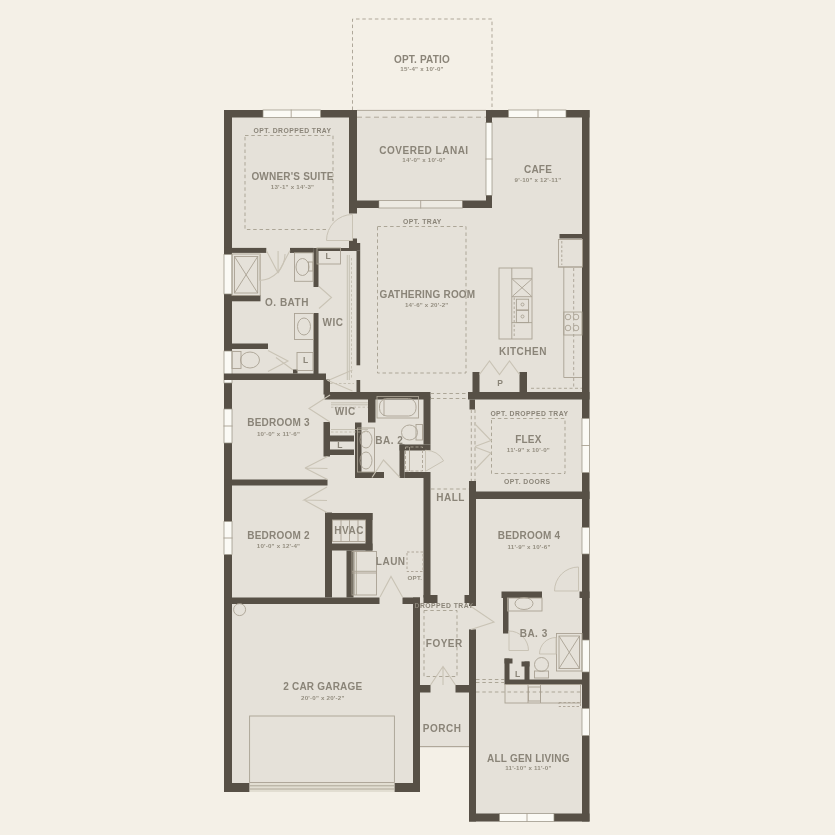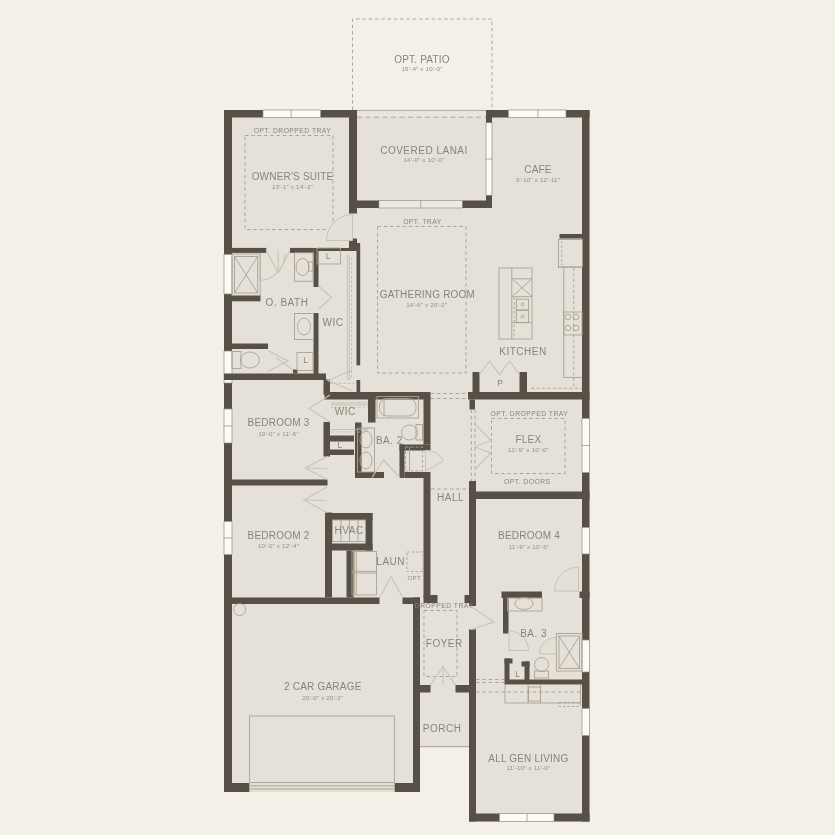--- a/index.html
+++ b/index.html
@@ -1,16 +1,16 @@
 <!DOCTYPE html>
 <html><head>
 <meta charset="utf-8">
 <style>
   html,body{margin:0;padding:0;background:#f4f0e7;}
-  .wrap{width:666px;height:835px;position:relative;overflow:hidden;}
+  .wrap{width:666px;height:835px;position:relative;overflow:hidden;font-weight:bold;}
   svg{display:block;}
   .wall{fill:#575046;}
   .flr{fill:#e5e1d9;}
   .w{fill:#fbfaf5;stroke:#938d7f;stroke-width:0.7;}
   .fx{fill:none;stroke:#a9a293;stroke-width:0.9;}
   .fxf{fill:#e5e1d9;stroke:#a9a293;stroke-width:0.9;}
   .dr{fill:#e4e0d8;stroke:#c9c3b5;stroke-width:1;}
   .drl{fill:none;stroke:#c9c3b5;stroke-width:1.1;}
   .da{fill:none;stroke:#a29b8b;stroke-width:0.85;stroke-dasharray:3.5 2.8;}
   .t1{font-family:"Liberation Sans",sans-serif;font-size:10px;fill:#8a8478;text-anchor:middle;letter-spacing:0.2px;}

